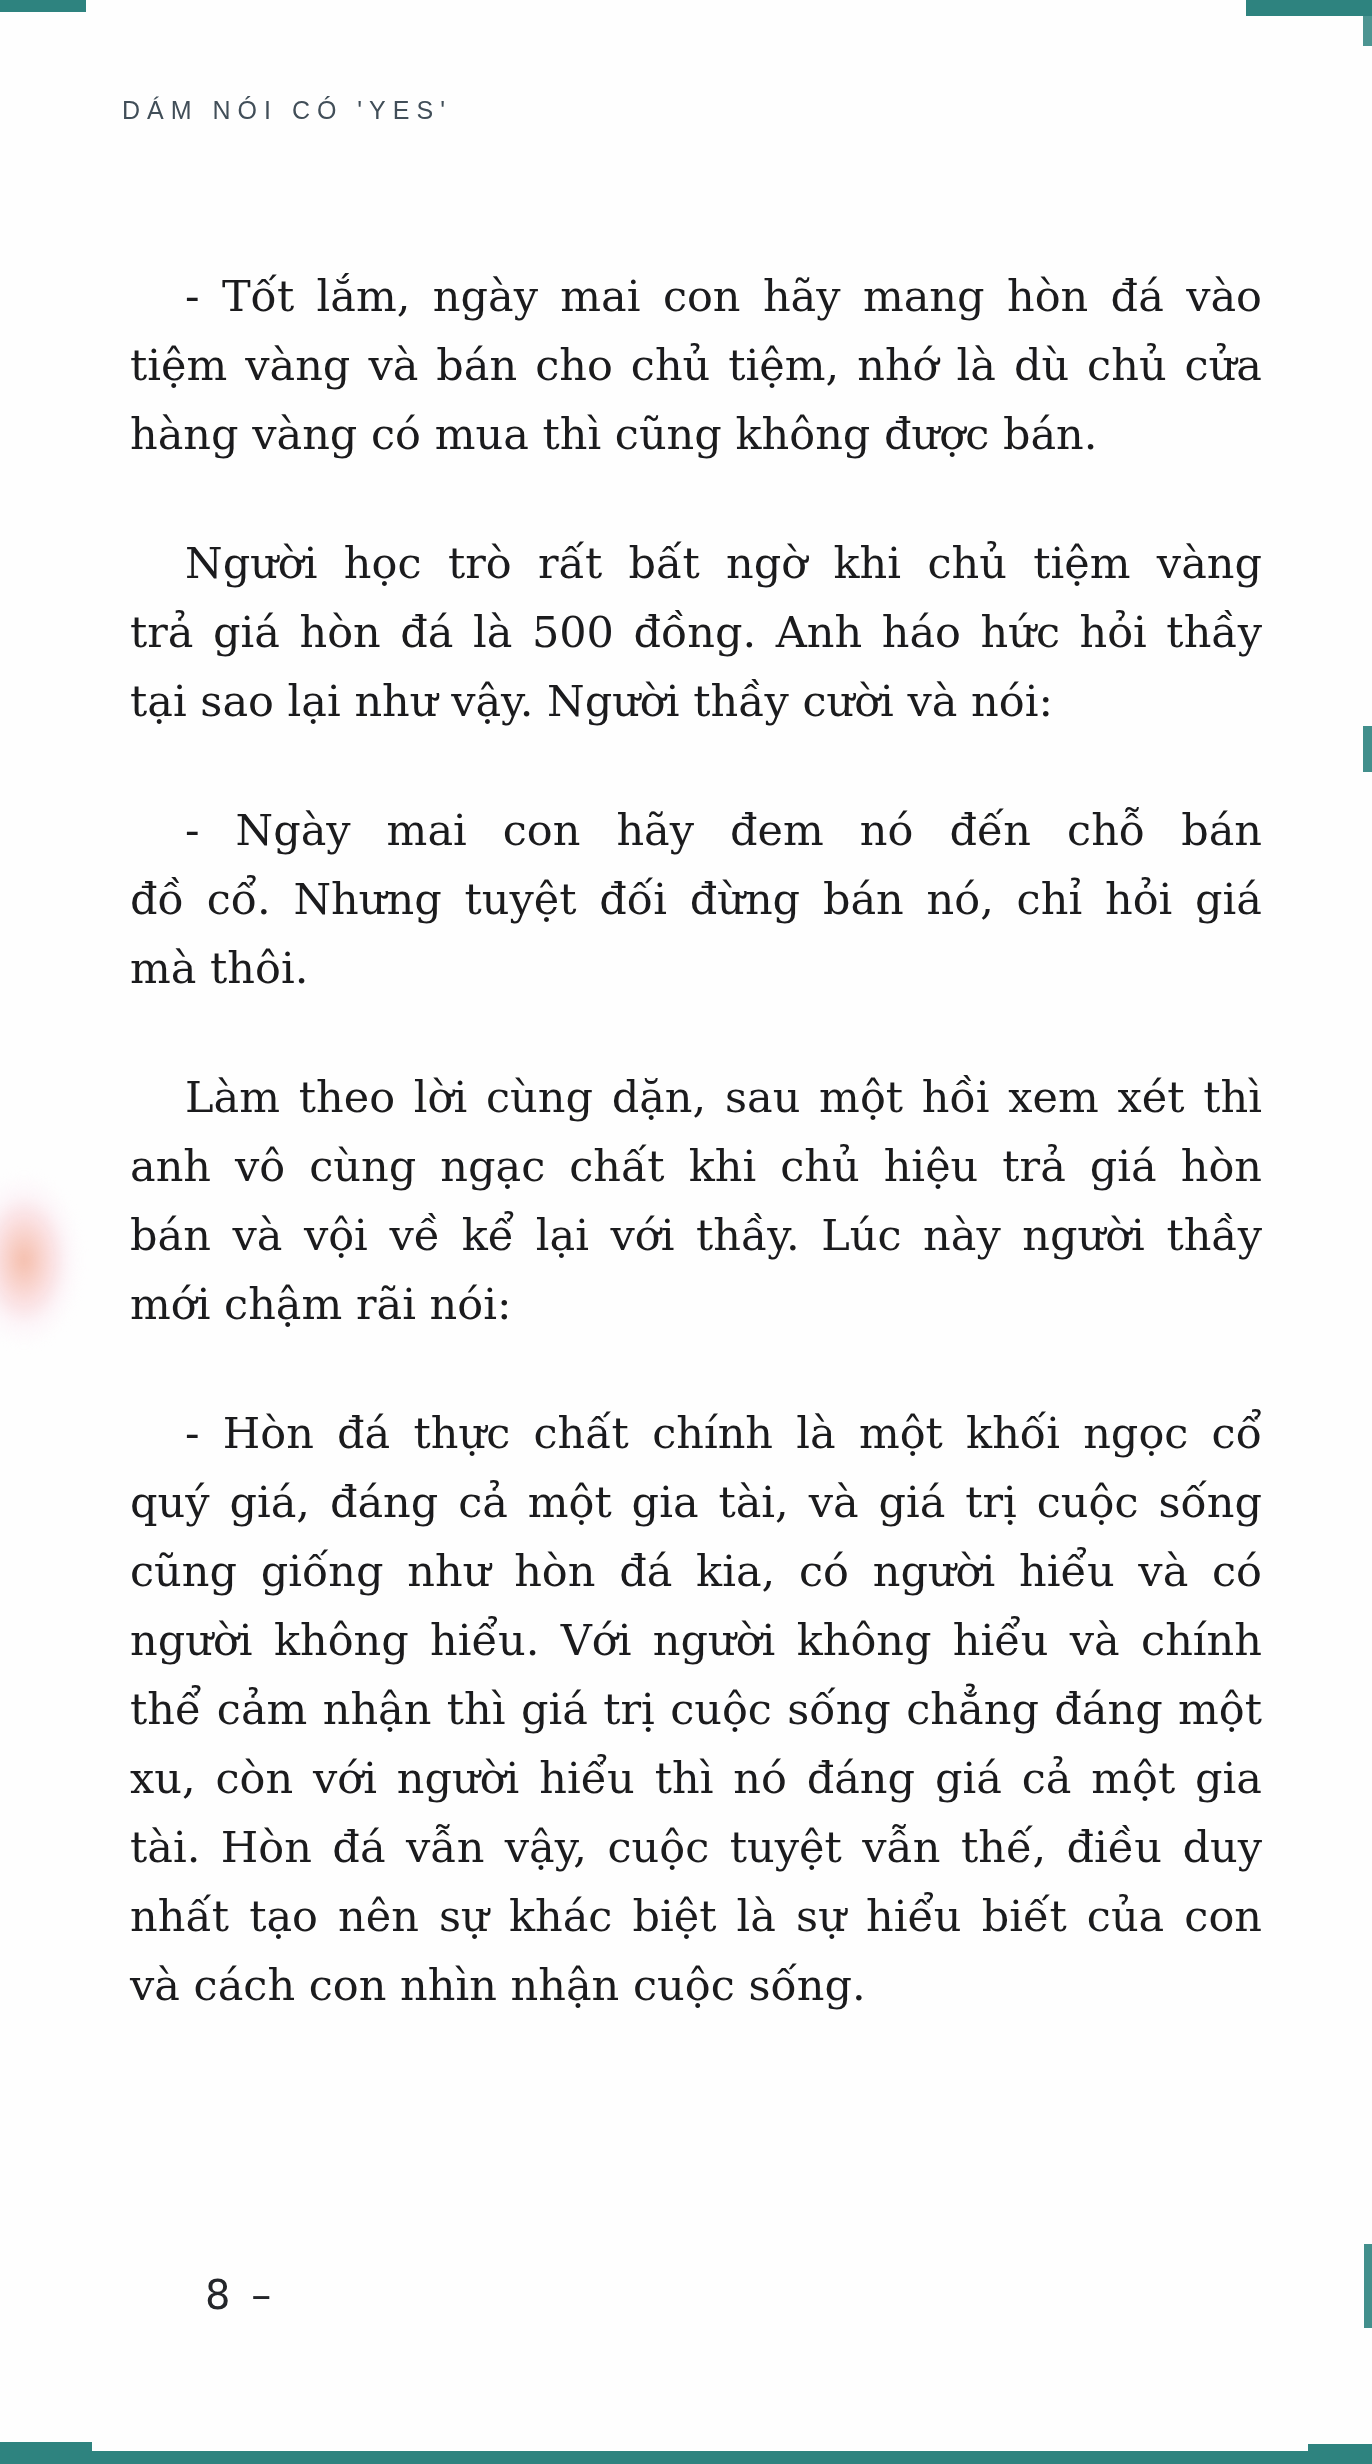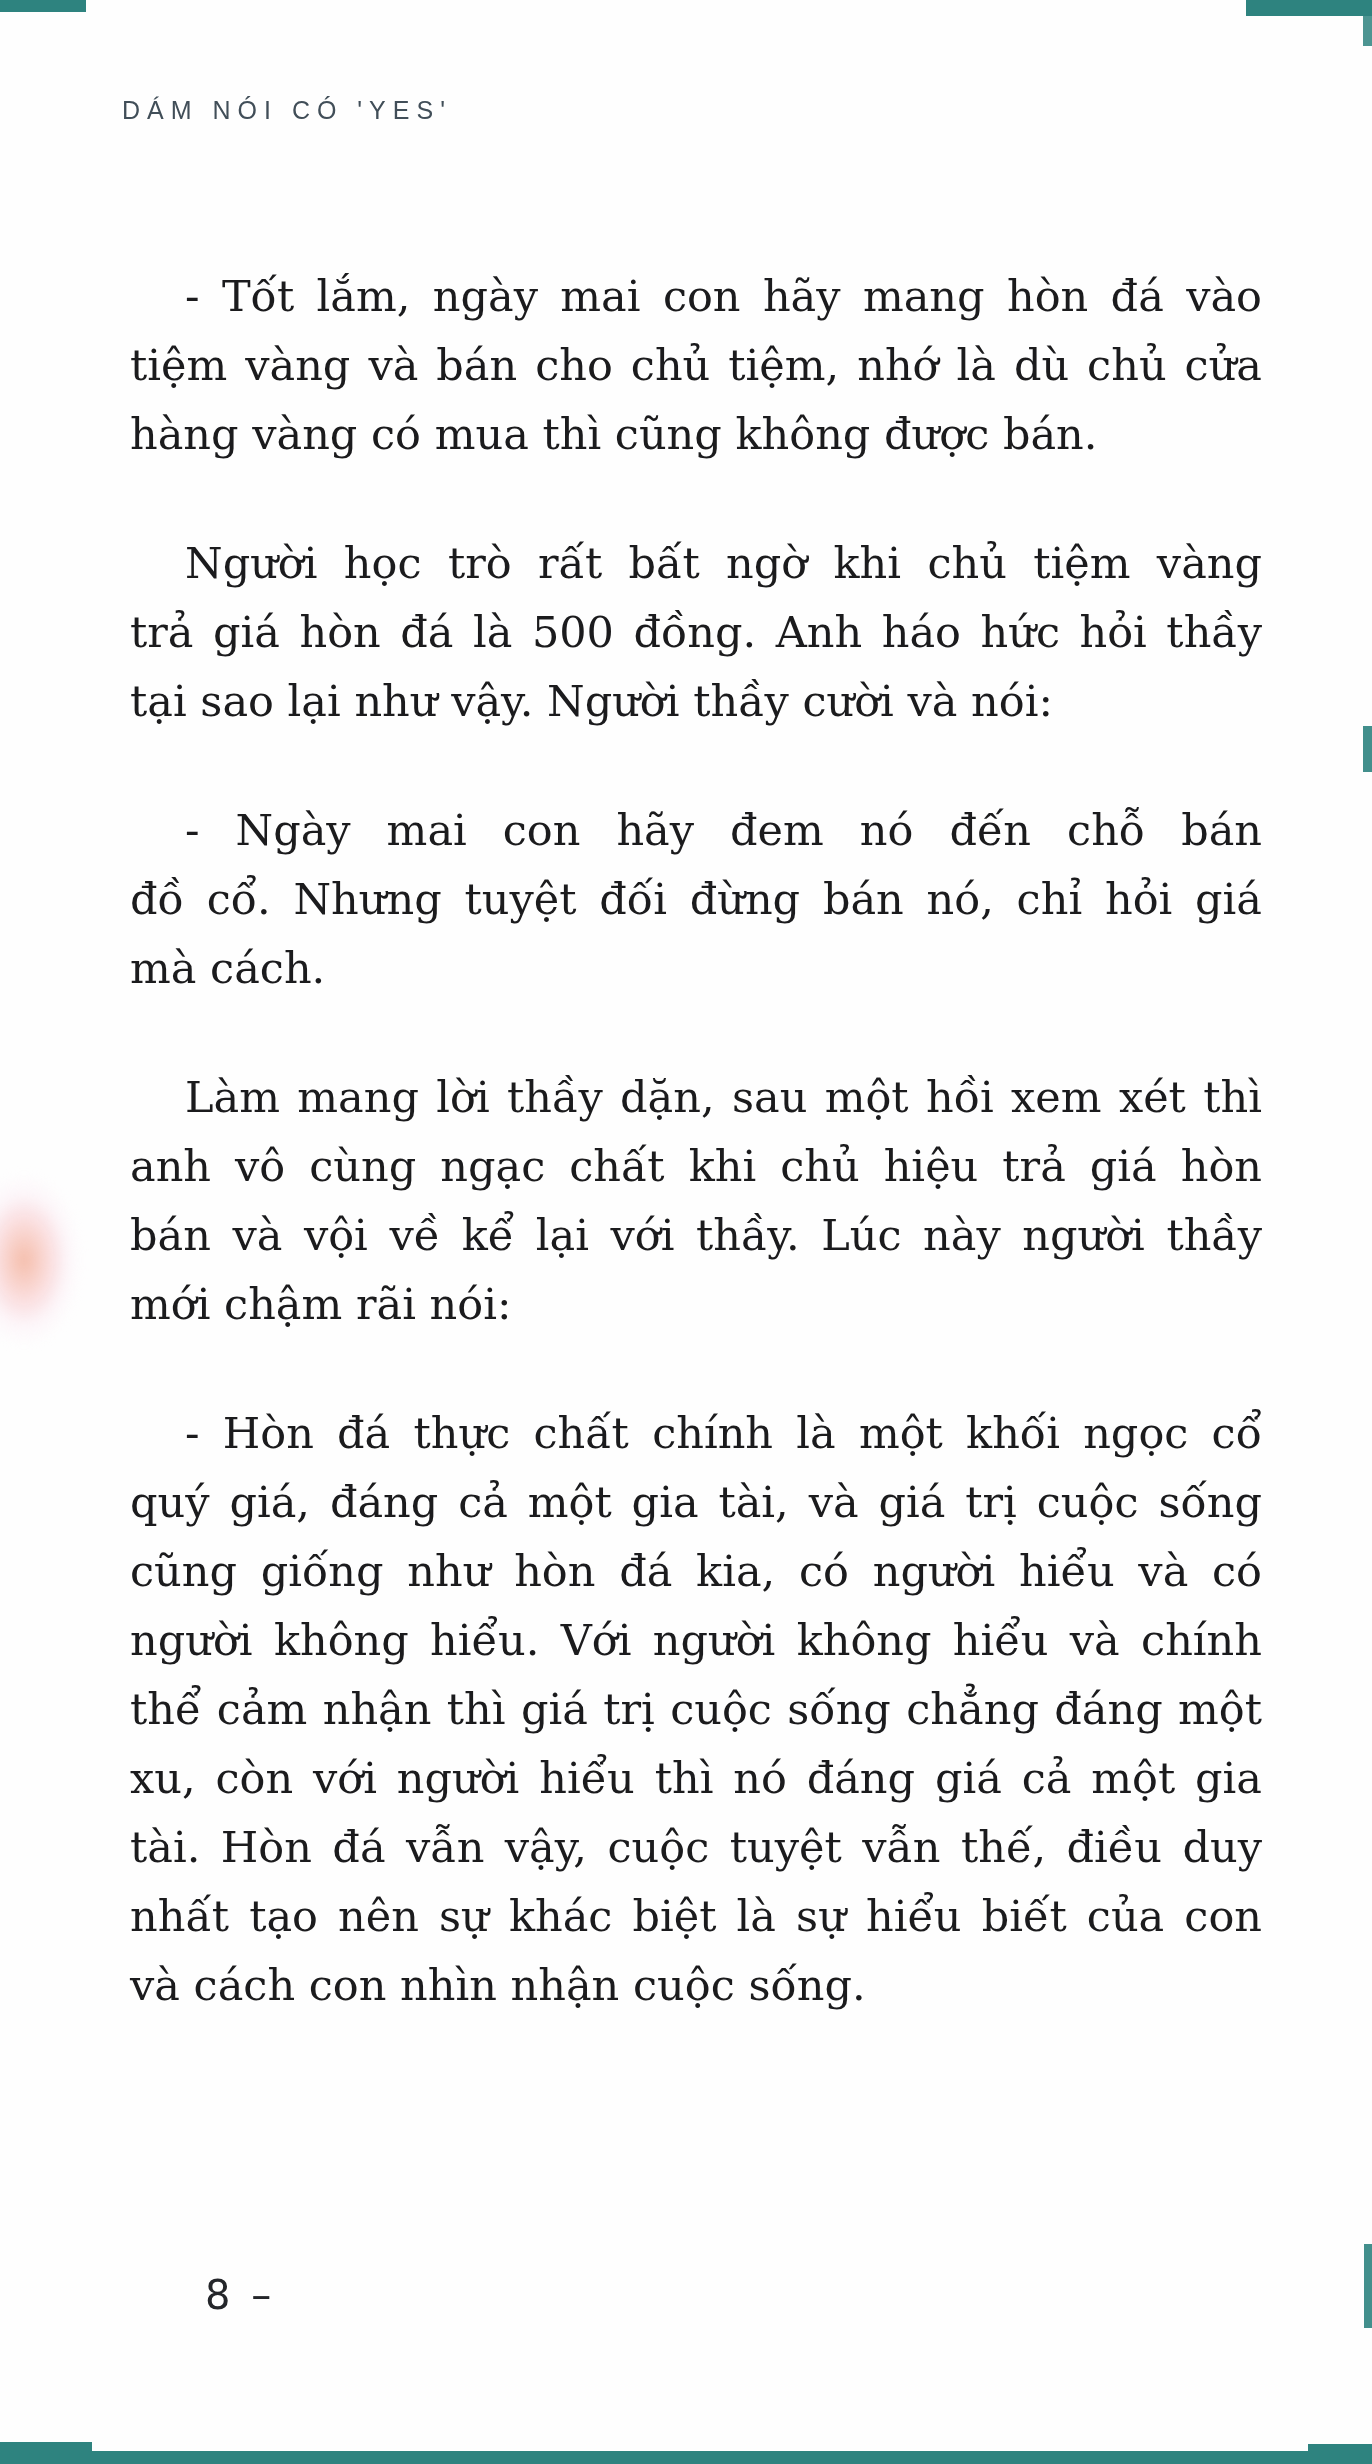--- a/index.html
+++ b/index.html
@@ -103,25 +103,25 @@
 
     <div class="para">
       <div class="line first">Người học trò rất bất ngờ khi chủ tiệm vàng</div>
       <div class="line">trả giá hòn đá là 500 đồng. Anh háo hức hỏi thầy</div>
       <div class="line last">tại sao lại như vậy. Người thầy cười và nói:</div>
     </div>
 
     <div class="para">
       <div class="line first">- Ngày mai con hãy đem nó đến chỗ bán</div>
       <div class="line">đồ cổ. Nhưng tuyệt đối đừng bán nó, chỉ hỏi giá</div>
-      <div class="line last">mà cách.</div>
+      <div class="line last">mà thôi.</div>
     </div>
 
     <div class="para">
-      <div class="line first">Làm mang lời thầy dặn, sau một hồi xem xét thì</div>
+      <div class="line first">Làm theo lời cùng dặn, sau một hồi xem xét thì</div>
       <div class="line">anh vô cùng ngạc chất khi chủ hiệu trả giá hòn</div>
       <div class="line">bán và vội về kể lại với thầy. Lúc này người thầy</div>
       <div class="line last">mới chậm rãi nói:</div>
     </div>
 
     <div class="para">
       <div class="line first">- Hòn đá thực chất chính là một khối ngọc cổ</div>
       <div class="line">quý giá, đáng cả một gia tài, và giá trị cuộc sống</div>
       <div class="line">cũng giống như hòn đá kia, có người hiểu và có</div>
       <div class="line">người không hiểu. Với người không hiểu và chính</div>

